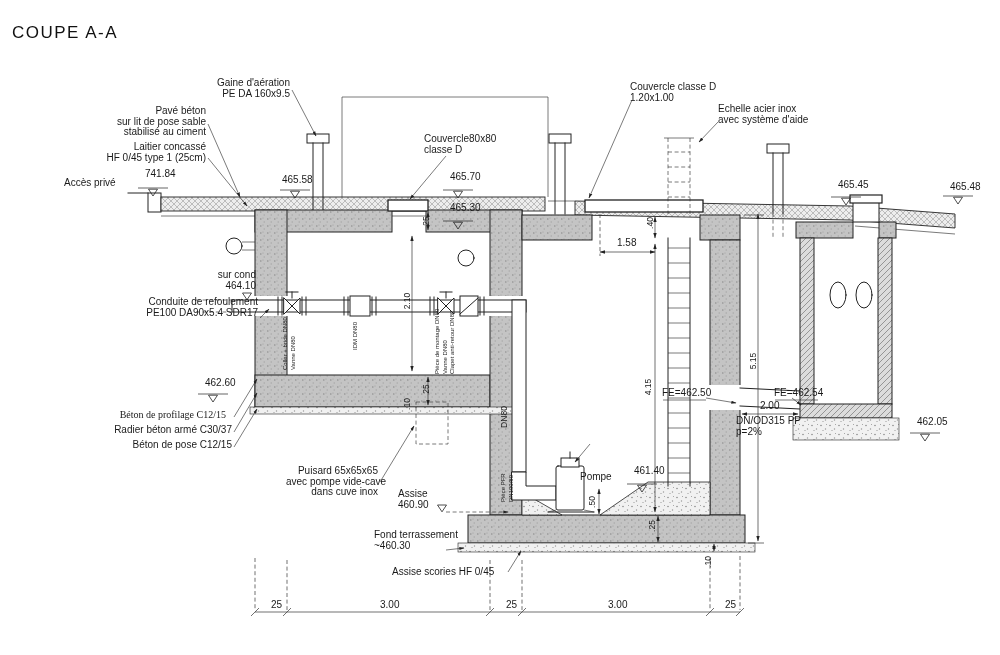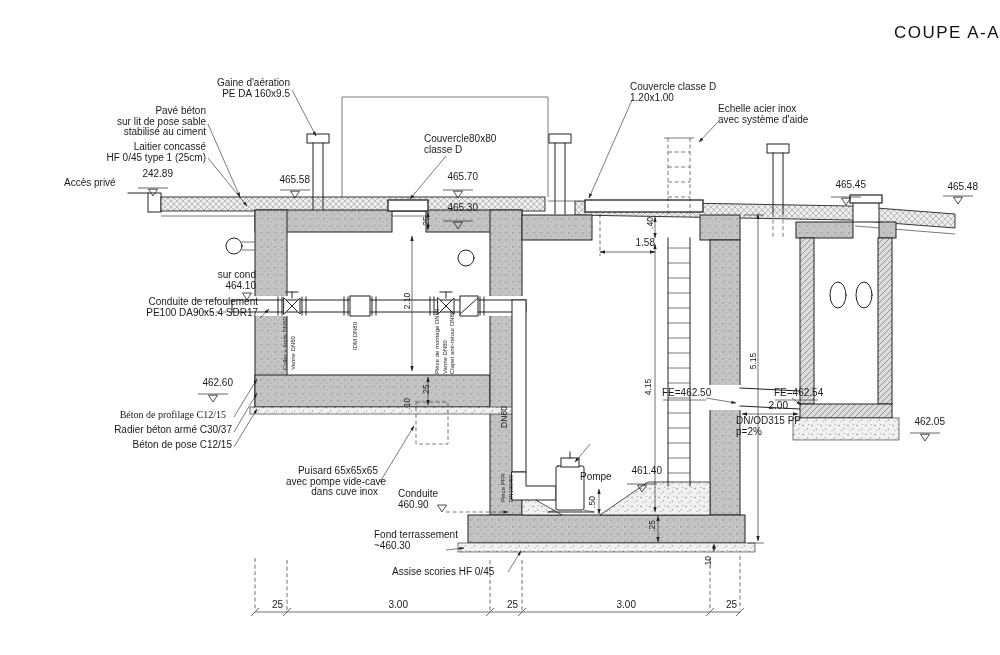--- a/index.html
+++ b/index.html
@@ -2,21 +2,21 @@
 <html><head>
 <meta charset="utf-8">
 <style>
   * { margin:0; padding:0; box-sizing:border-box; }
   html,body { background:#ffffff; font-family:"Liberation Sans", sans-serif; }
   #stage { position:relative; width:1000px; height:655px; background:#fff; overflow:hidden; }
   #linework { position:absolute; left:0; top:0; }
 
   .lbl { position:absolute; font-size:10px; line-height:10.5px; color:#1a1a1a; white-space:nowrap; }
   .r { text-align:right; }
-  .c { text-align:right; }
+  .c { text-align:left;padding-left:12px; }
   .title { font-size:17px; letter-spacing:1.5px; color:#111; }
   .vdim { position:absolute; width:34px; text-align:center; font-size:8.5px; color:#1a1a1a;
           transform:rotate(-90deg); white-space:nowrap; }
   .mini { position:absolute; font-size:6px; line-height:7.5px; color:#222;
           transform:rotate(-90deg); transform-origin:left top; white-space:nowrap; }
 
   
   .ln  { stroke:#222; stroke-width:1; fill:none; stroke-linecap:square; }
   .lnw { stroke:#222; stroke-width:1; fill:#fff; stroke-linecap:square; }
   .tn  { stroke:#333; stroke-width:0.65; fill:none; }
@@ -245,21 +245,21 @@
   <div>stabilisé au ciment</div>
 </div>
 
 <div class="lbl r" style="left:73px; top:142px; width:133px;">
   <div>Laitier concassé</div>
   <div>HF 0/45 type 1 (25cm)</div>
 </div>
 
 <div class="lbl" style="left:64px; top:178px; width:64px;">Accès privé</div>
 
-<div class="lbl c" style="left:133px; top:169px; width:40px;">242.89</div>
+<div class="lbl c" style="left:133px; top:169px; width:40px;">741.84</div>
 <div class="lbl c" style="left:270px; top:175px; width:40px;">465.58</div>
 <div class="lbl c" style="left:438px; top:172px; width:40px;">465.70</div>
 <div class="lbl c" style="left:438px; top:203px; width:40px;">465.30</div>
 <div class="lbl c" style="left:826px; top:180px; width:40px;">465.45</div>
 <div class="lbl c" style="left:938px; top:182px; width:40px;">465.48</div>
 <div class="lbl c" style="left:193px; top:378px; width:40px;">462.60</div>
 <div class="lbl c" style="left:622px; top:466px; width:40px;">461.40</div>
 <div class="lbl c" style="left:905px; top:417px; width:40px;">462.05</div>
 
 <div class="lbl" style="left:424px; top:134px; width:80px;">
@@ -291,21 +291,21 @@
 <div class="lbl r" style="left:98px; top:425px; width:134px;">Radier béton armé C30/37</div>
 <div class="lbl r" style="left:98px; top:440px; width:134px;">Béton de pose C12/15</div>
 
 <div class="lbl r" style="left:286px; top:466px; width:92px;">
   <div>Puisard 65x65x65</div>
   <div>avec pompe vide-cave</div>
   <div>dans cuve inox</div>
 </div>
 
 <div class="lbl" style="left:398px; top:489px; width:46px;">
-  <div>Conduite</div>
+  <div>Assise</div>
   <div>460.90</div>
 </div>
 
 <div class="lbl" style="left:374px; top:530px; width:88px;">
   <div>Fond terrassement</div>
   <div>~460.30</div>
 </div>
 
 <div class="lbl" style="left:392px; top:567px; width:115px;">Assise scories HF 0/45</div>
 

